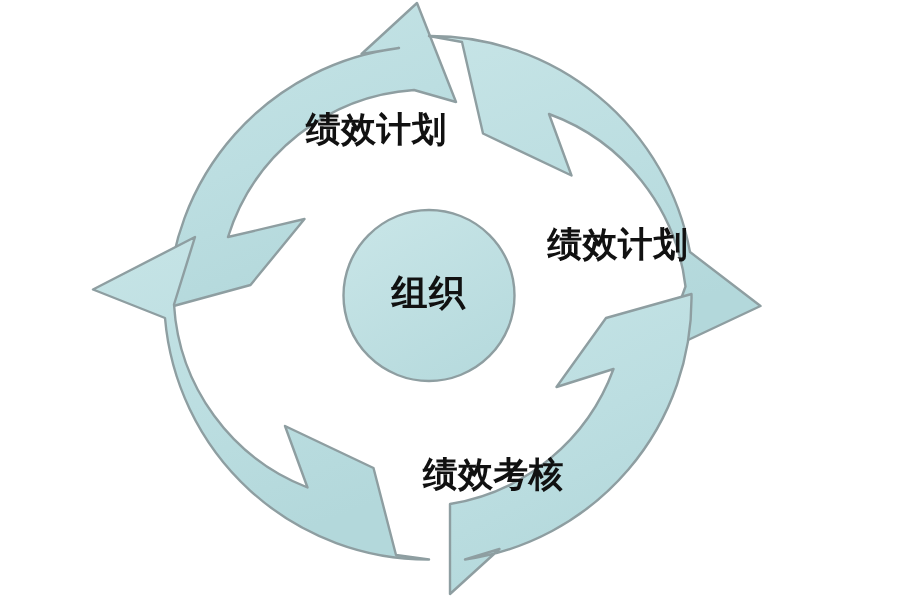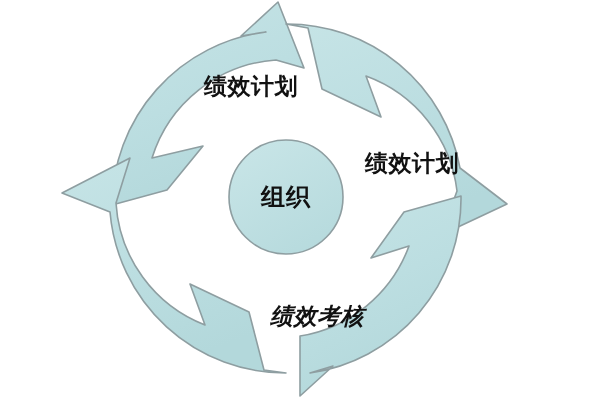--- a/index.html
+++ b/index.html
@@ -34,21 +34,21 @@
     font-size: 23px;
     line-height: 1.05;
     color: #111111;
     white-space: nowrap;
     letter-spacing: 0.5px;
     transform: translate(-50%, -50%);
     -webkit-font-smoothing: antialiased;
   }
   #label-plan   { left: 251px; top: 86px;  }
   #label-coach  { left: 412px; top: 163px; }
-  #label-assess { left: 317px; top: 316px; font-style: italic; }
+  #label-assess { left: 329px; top: 316px; }
   #label-result { left: 157px; top: 240px; }
 
   #center-text {
     position: absolute;
     left: 286px;
     top: 197px;
     transform: translate(-50%, -50%);
     text-align: left;
     font-family: "Liberation Sans", "DejaVu Sans", sans-serif;
     font-weight: bold;

